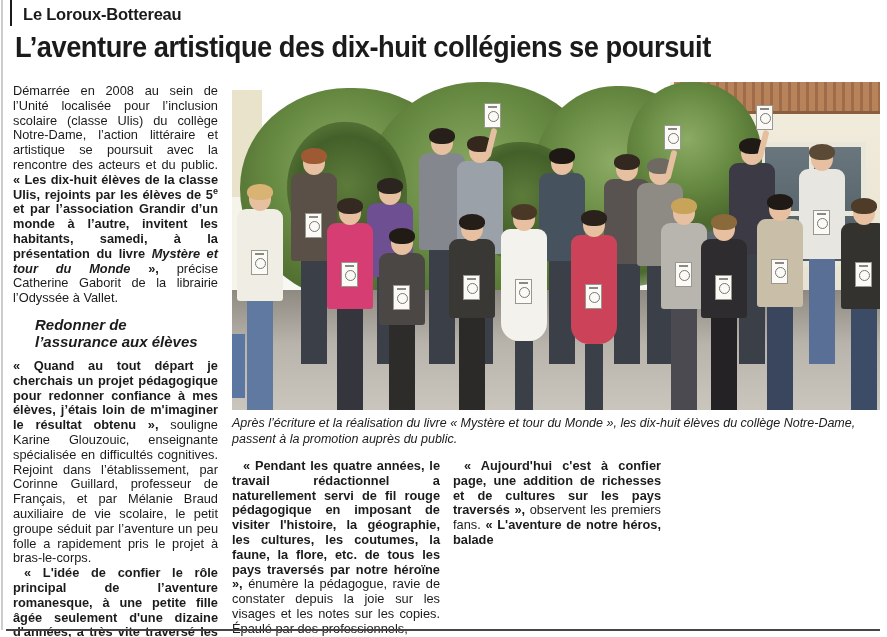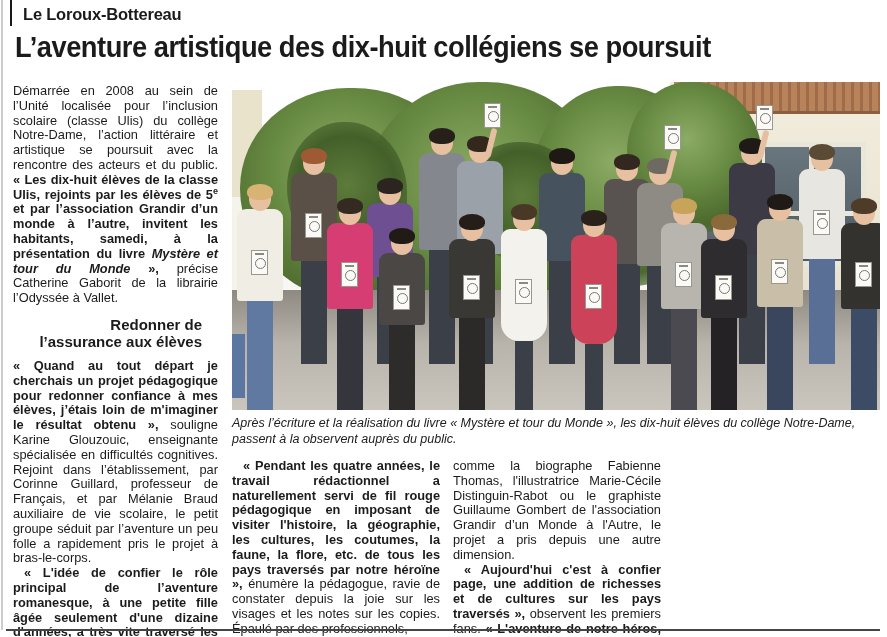--- a/index.html
+++ b/index.html
@@ -21,21 +21,21 @@
     transform:scaleX(0.94);transform-origin:left top;
   }
 
   
   .leftcol{position:absolute;top:84px;left:13px;width:205px;
     font-size:12.8px;line-height:14.8px;text-align:justify;}
   .leftcol p,.bcol p{margin:0;}
   p.ind{text-indent:11px;}
   p.space{margin-top:14px;}
   .sub{font-size:15px;line-height:17.5px;font-weight:bold;margin:10px 16px 8px 0;
-    padding-left:22px;text-align:right;}
+    padding-left:22px;text-align:left;font-style:italic;}
   .b{font-weight:bold;}
   .i{font-style:italic;}
   sup{font-size:9px;line-height:0;vertical-align:super;}
 
   
   .photo{position:absolute;left:232px;top:82px;width:648px;height:328px;
     background:linear-gradient(#ffffff,#f3f2ed);overflow:hidden;}
   .photo *{position:absolute;}
   .ph-wall-left{left:0;top:8px;width:30px;height:212px;background:#eae3cb;z-index:1;}
   .ph-ldoor{left:0;top:115px;width:20px;height:108px;background:#f5f3ea;border-right:2px solid #d8d3c0;z-index:1;}
@@ -287,27 +287,26 @@
       <div class="p-legs" style="top: 111px; height: 101px; background: rgb(60, 76, 102);"></div>
       <div class="p-head" style="background: rgb(230, 192, 160);"></div>
       <div class="p-hair" style="background: rgb(78, 59, 40);"></div>
       <div class="p-book" style="left: 14px; top: 64px;">
         <div class="tt"></div>
         <div class="dot"></div>
       </div>
     </div>
   </figure>
 
-<div class="caption">Après l’écriture et la réalisation du livre « Mystère et tour du Monde », les dix-huit élèves du collège Notre-Dame, passent à la observent auprès du public.</div>
+<div class="caption">Après l’écriture et la réalisation du livre « Mystère et tour du Monde », les dix-huit élèves du collège Notre-Dame, passent à la promotion auprès du public.</div>
 
 <div class="bcols">
   <div class="bcol" id="bcol0">
       <p class="ind"><span class="b">« Pendant les quatre années, le travail rédactionnel a naturellement servi de fil rouge pédagogique en imposant de visiter l'histoire, la géographie, les cultures, les coutumes, la faune, la flore, etc. de tous les pays traversés par notre héroïne »,</span><span> énumère la pédagogue, ravie de constater depuis la joie sur les visages et les notes sur les copies. Épaulé par des professionnels,</span></p>
     </div>
   <div class="bcol" id="bcol1">
-      <p><span>comme la biographe Fabienne Thomas, l'illustratrice Marie-Cécile Distinguin-Rabot ou le graphiste Guillaume Gombert de l'association Grandir d’un Monde à l'Autre, le projet a pris depuis une autre dimension.</span></p>
       <p class="ind"><span class="b">« Aujourd'hui c'est à confier page, une addition de richesses et de cultures sur les pays traversés »,</span><span> observent les premiers fans. </span><span class="b">« L'aventure de notre héros, balade</span></p>
     </div>
   <div class="bcol" id="bcol2">
     </div>
 </div>
 
 <div class="bottom-rule"></div>
 
 </body></html>

